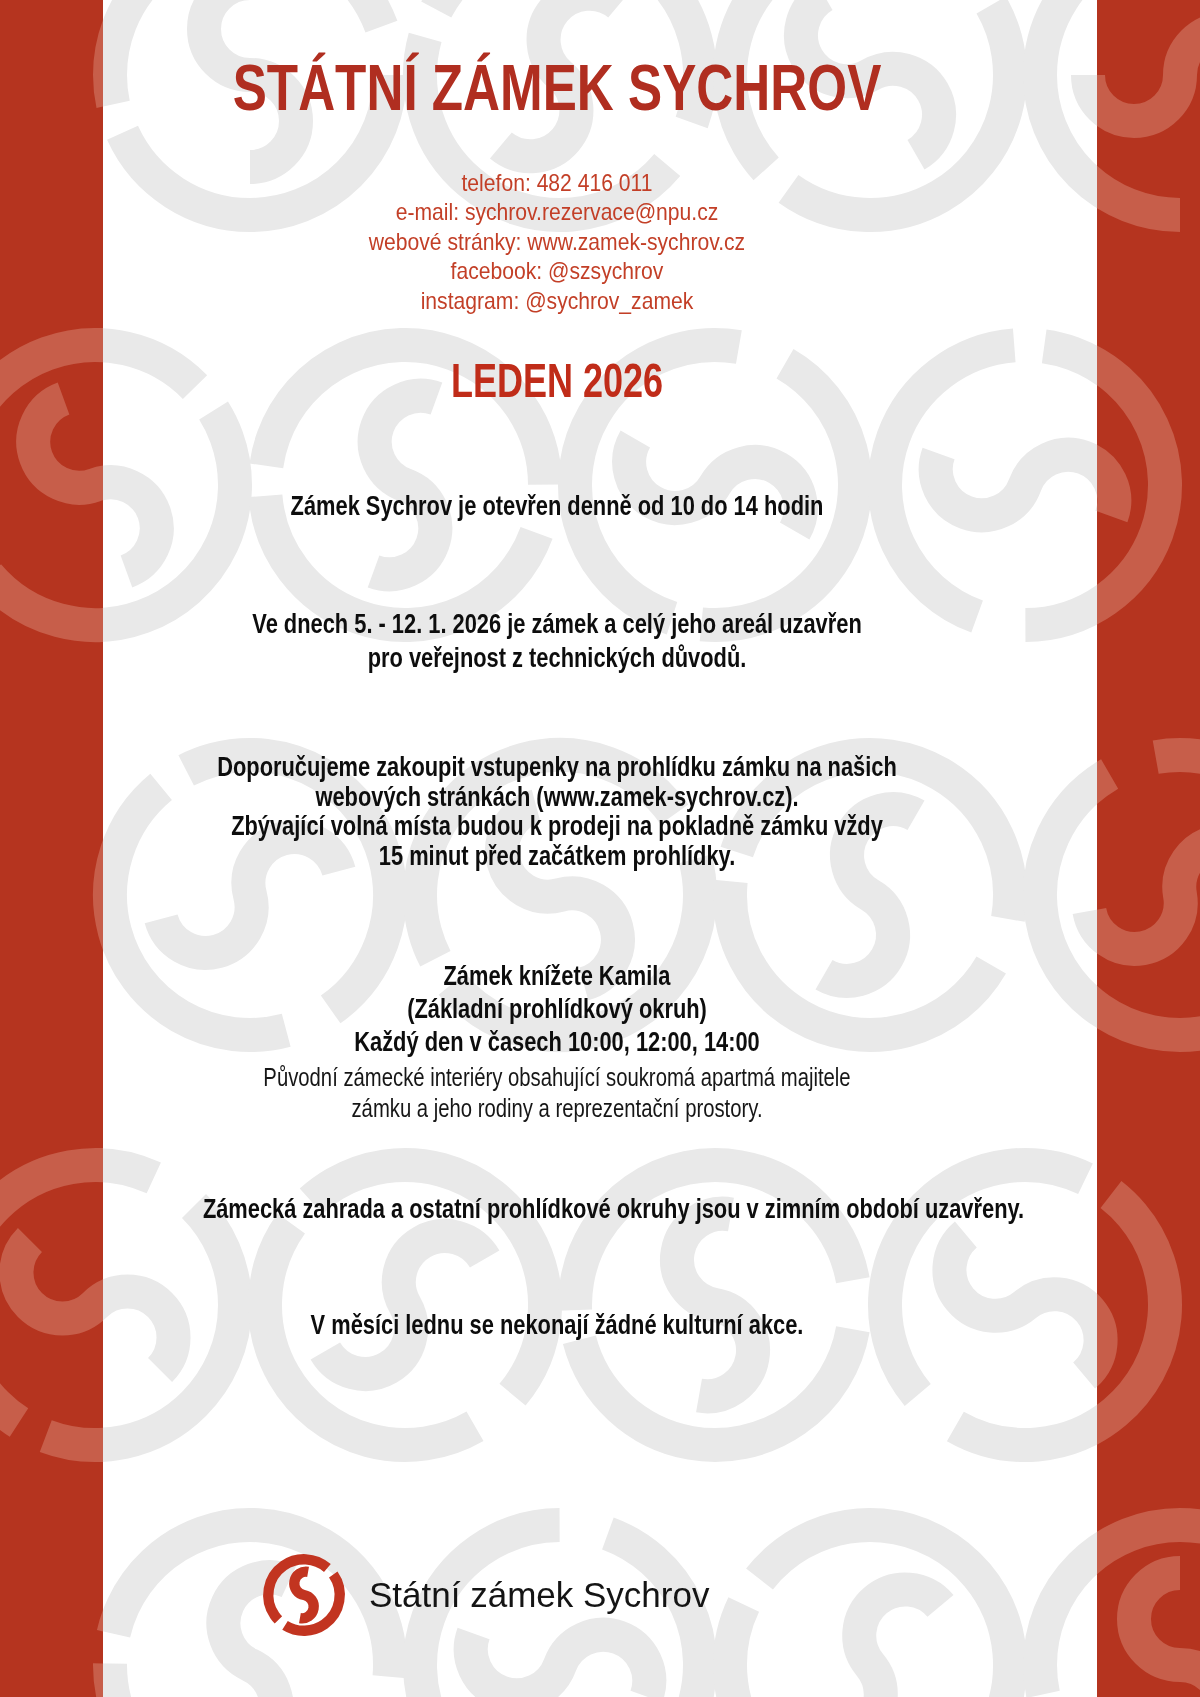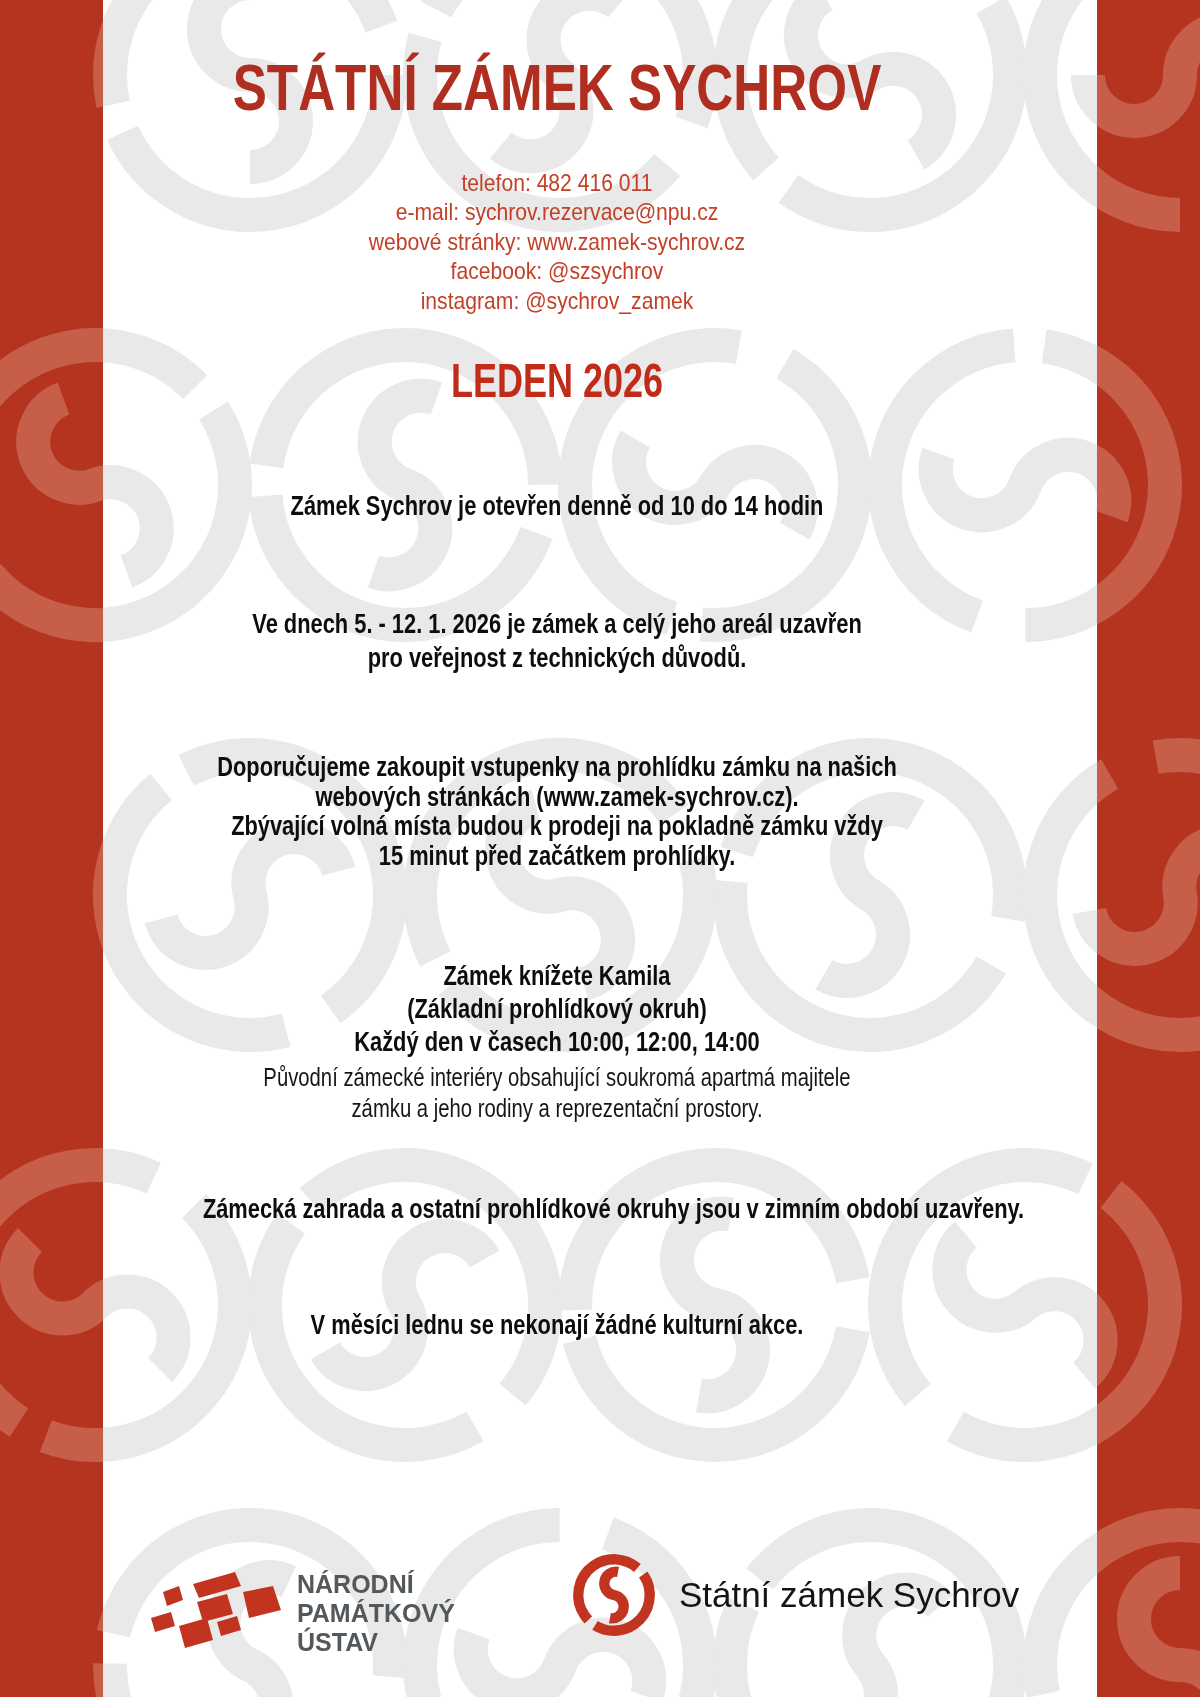--- a/index.html
+++ b/index.html
@@ -147,38 +147,20 @@
     </div>
 
     <div class="blk bpar p-events">
       <div>V měsíci lednu se nekonají žádné kulturní akce.</div>
     </div>
 
   </div>
 
   <div class="footer">
 
-    <div class="npu-block">
-      <svg class="npu-logo" width="142" height="88" viewBox="0 0 142 88" xmlns="http://www.w3.org/2000/svg">
-        <g fill="#c23420">
-          <polygon points="18,22 34,16 38,30 22,36"></polygon>
-          <polygon points="48,14 90,2 96,16 54,28"></polygon>
-          <polygon points="52,32 82,24 88,44 58,52"></polygon>
-          <polygon points="98,22 128,16 136,40 104,48"></polygon>
-          <polygon points="6,48 26,42 30,56 10,62"></polygon>
-          <polygon points="34,56 62,48 68,70 40,78"></polygon>
-          <polygon points="72,52 92,46 96,60 76,66"></polygon>
-        </g>
-      </svg>
-      <div class="npu-text">
-        <div>NÁRODNÍ</div>
-        <div>PAMÁTKOVÝ</div>
-        <div>ÚSTAV</div>
-      </div>
-    </div>
 
     <div class="sy-block">
       <svg width="94" height="94" viewBox="-50 -50 100 100" xmlns="http://www.w3.org/2000/svg">
         <g fill="none" stroke="#c23420" stroke-width="11">
           <circle r="38" stroke-dasharray="104 9 116 9.8" transform="rotate(-35)"></circle>
           <path d="M 0,-25 A 12.5,12.5 0 0 0 0,0 A 12.5,12.5 0 0 1 0,25" transform="rotate(10)"></path>
         </g>
       </svg>
       <span class="sy-text">Státní zámek Sychrov</span>
     </div>

